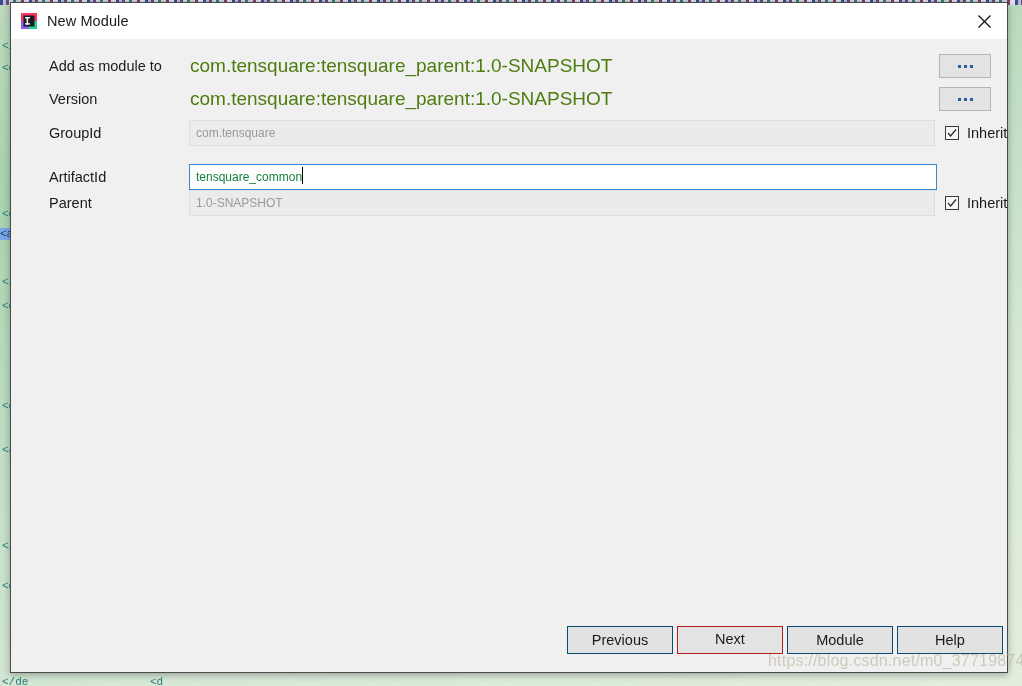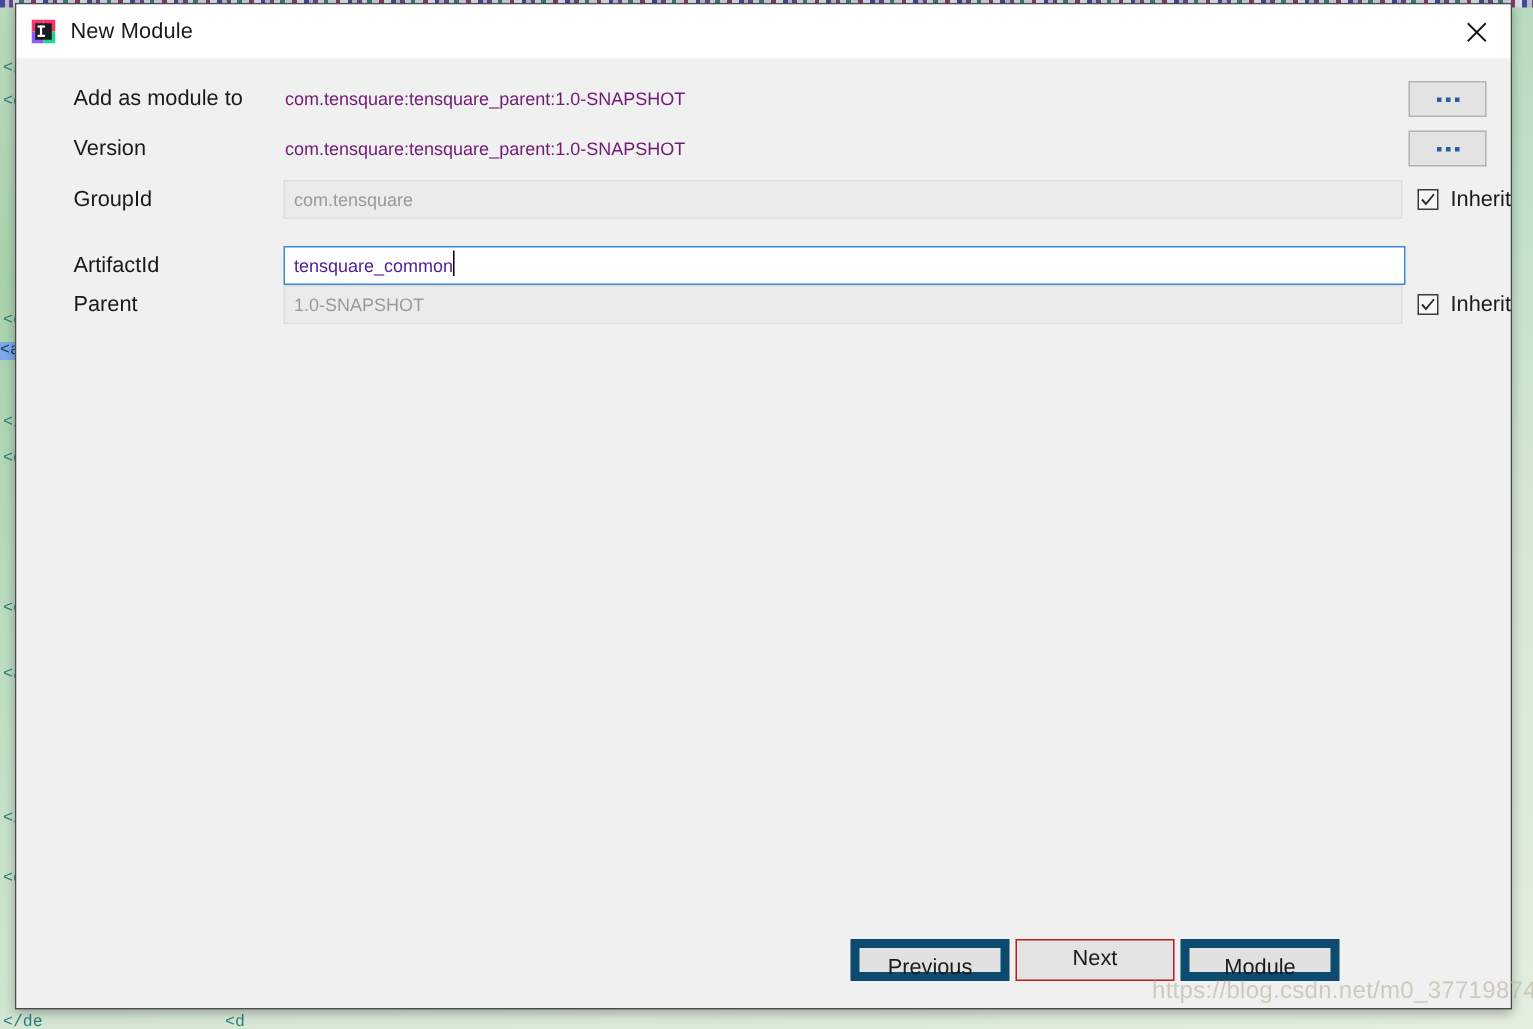--- a/index.html
+++ b/index.html
@@ -125,22 +125,22 @@
     font-size: 14.5px;
     color: #1a1a1a;
     white-space: nowrap;
   }
   .row-static-value {
     position: absolute;
     left: 163px;
     top: 0;
     height: 26px;
     line-height: 26px;
-    font-size: 12px;
-    color: #701a75;
+    font-size: 19px;
+    color: #4d7c0f;
     white-space: nowrap;
   }
 
   .text-field {
     position: absolute;
     left: 162px;
     top: 0;
     width: 746px;
     height: 26px;
     box-sizing: border-box;
@@ -150,21 +150,21 @@
     padding: 0 6px;
   }
   .text-field.disabled {
     background: #ebebeb;
     border: 1px solid #dedede;
     color: #9a9a9a;
   }
   .text-field.focused {
     background: #ffffff;
     border: 1px solid #3a87d4;
-    color: #4c1d95;
+    color: #15803d;
     outline: none;
   }
   .caret {
     position: absolute;
     width: 1px;
     height: 17px;
     background: #000000;
     top: 5px;
   }
 
@@ -226,21 +226,21 @@
     bottom: 0;
     width: 100%;
     height: 58px;
   }
   .dlg-button {
     position: absolute;
     top: 12px;
     width: 106px;
     height: 28px;
     background: #e1e1e1;
-    border: 6px solid #0c4a6e;
+    border: 1px solid #0c4a6e;
     box-sizing: border-box;
     font-family: "Liberation Sans", sans-serif;
     font-size: 14.5px;
     color: #1a1a1a;
     text-align: center;
     line-height: 26px;
     cursor: default;
   }
   .dlg-button.default {
     border: 1px solid #b91c1c;
@@ -366,18 +366,19 @@
           </svg>
         </span>
         <span class="inherit-label">Inherit</span>
       </div>
     </div>
 
     <div id="footer">
       <div class="dlg-button" style="left:556px;">Previous</div>
       <div class="dlg-button default" style="left:666px;">Next</div>
       <div class="dlg-button" style="left:776px;">Module</div>
+      <div class="dlg-button" style="left:886px;">Help</div>
     </div>
 
   </div>
 </div>
 
 <div id="watermark">https://blog.csdn.net/m0_37719874</div>
 
 </body></html>

